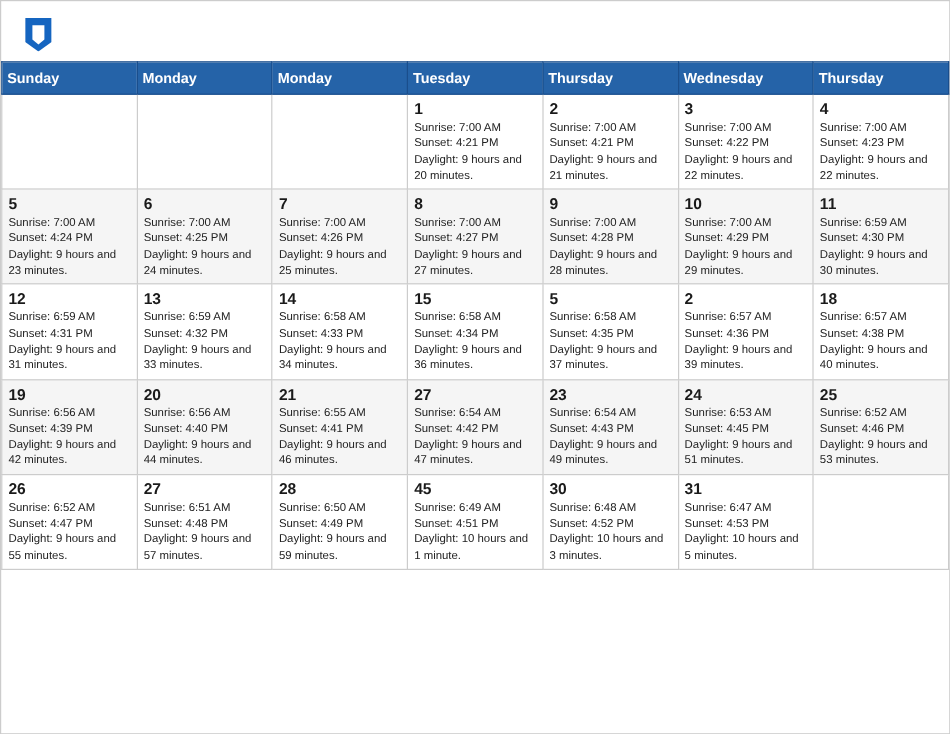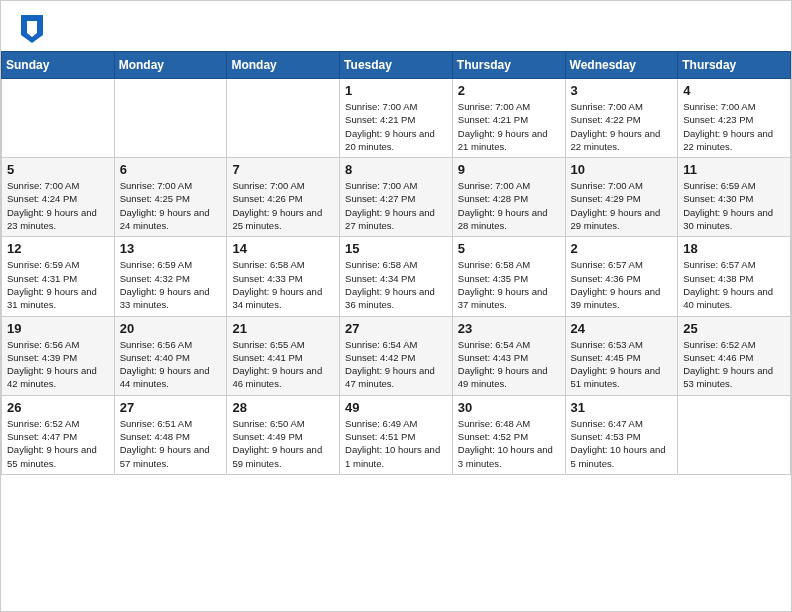--- a/index.html
+++ b/index.html
@@ -254,21 +254,21 @@
           </td>
           <td>
             <div class="day-number">27</div>
             <div class="day-info">Sunrise: 6:51 AM<br>Sunset: 4:48 PM<br>Daylight: 9 hours and 57 minutes.</div>
           </td>
           <td>
             <div class="day-number">28</div>
             <div class="day-info">Sunrise: 6:50 AM<br>Sunset: 4:49 PM<br>Daylight: 9 hours and 59 minutes.</div>
           </td>
           <td>
-            <div class="day-number">49</div>
+            <div class="day-number">45</div>
             <div class="day-info">Sunrise: 6:49 AM<br>Sunset: 4:51 PM<br>Daylight: 10 hours and 1 minute.</div>
           </td>
           <td>
             <div class="day-number">30</div>
             <div class="day-info">Sunrise: 6:48 AM<br>Sunset: 4:52 PM<br>Daylight: 10 hours and 3 minutes.</div>
           </td>
           <td>
             <div class="day-number">31</div>
             <div class="day-info">Sunrise: 6:47 AM<br>Sunset: 4:53 PM<br>Daylight: 10 hours and 5 minutes.</div>
           </td>

